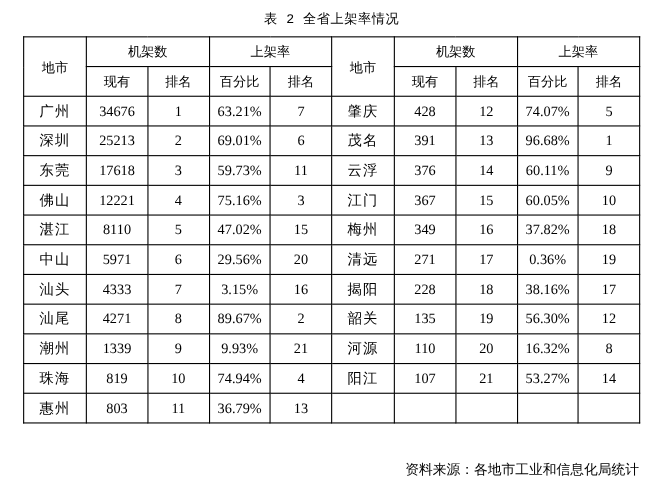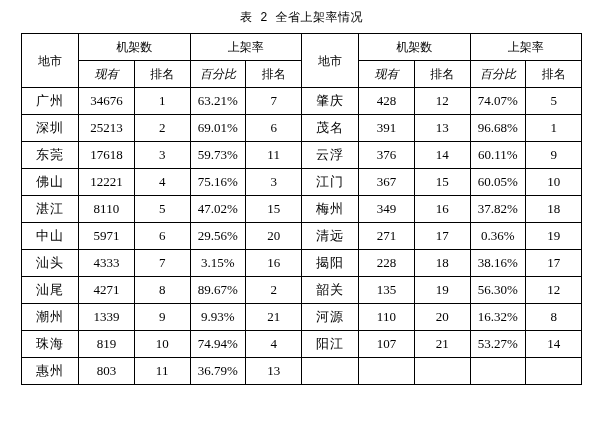--- a/index.html
+++ b/index.html
@@ -44,23 +44,23 @@
     font-weight: normal;
     padding: 0;
     height: 26px;
     line-height: 26px;
   }
   table.main th {
     font-size: 12px;
     margin-left: 24px;
   }
   .hdr-city { width: 56px; }
-  .hdr-num  { width: 54px; font-style: italic; }
+  .hdr-num  { width: 54px; }
   .hdr-rank { width: 50px; }
-  .hdr-pct  { width: 63px; font-style: italic; }
+  .hdr-pct  { width: 63px; }
   .hdr-rank2{ width: 57px; }
   .city-cell {
     letter-spacing: 1px;
   }
   .hdr-tall {
     height: 26px;
   }
   .source {
     position: absolute;
     right: 22px;
@@ -226,14 +226,15 @@
           <td>13</td>
           <td class="city-cell"></td>
           <td></td>
           <td></td>
           <td></td>
           <td></td>
         </tr>
       </tbody>
   </table>
 
+  <div class="source">资料来源：各地市工业和信息化局统计</div>
 
 </div>
 
 </body></html>

